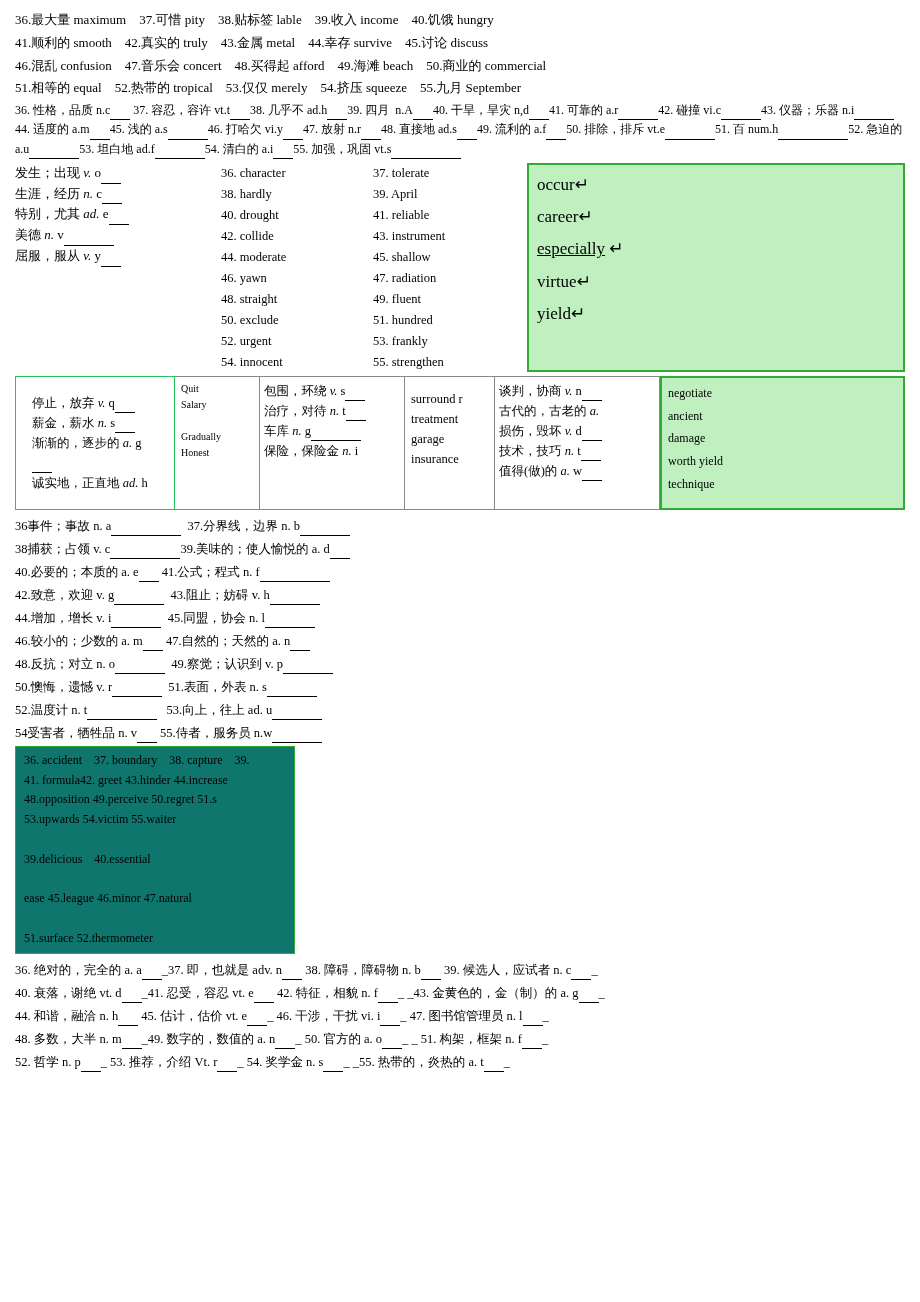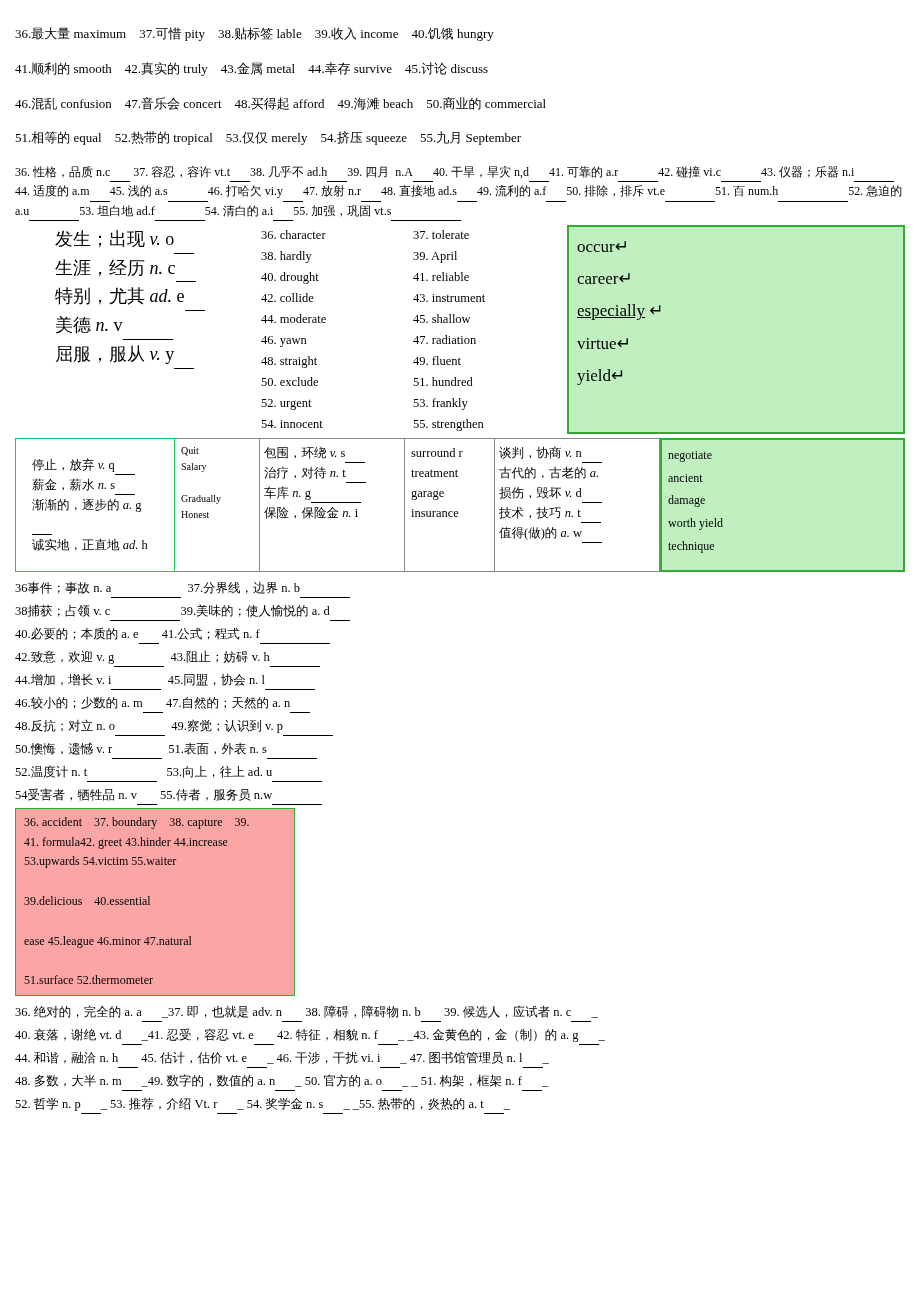--- a/index.html
+++ b/index.html
@@ -5,21 +5,21 @@
     * { margin: 0; padding: 0; box-sizing: border-box; }
     body {
       font-family: "SimSun", "宋体", serif;
       font-size: 13px;
       background: #fff;
       color: #000;
       width: 920px;
       padding: 10px 15px;
       line-height: 1.6;
     }
-    .line { margin-bottom: 2px; margin-top: 14px; }
+    .line { margin-bottom: 2px; }
     .blank { display: inline-block; border-bottom: 1px solid #000; min-width: 40px; height: 14px; vertical-align: bottom; }
     .blank-s { min-width: 20px; }
     .blank-m { min-width: 50px; }
     .blank-l { min-width: 70px; }
 
     em { font-style: italic; font-weight: normal; }
 
     
     .bottom-line { font-size: 12.5px; margin-bottom: 3px; }
   </style>
@@ -41,21 +41,21 @@
 <div class="line">
   <span>51.相等的 equal　52.热带的 tropical　53.仅仅 merely　54.挤压 squeeze　55.九月 September</span>
 </div>
 
 <div class="line" style="font-size:12px; margin-bottom:4px;">
   36. 性格，品质 n.c<span class="blank blank-s"></span>&nbsp;37. 容忍，容许 vt.t<span class="blank blank-s"></span>38. 几乎不 ad.h<span class="blank blank-s"></span>39. 四月 &nbsp;n.A<span class="blank blank-s"></span>40. 干旱，旱灾 n,d<span class="blank blank-s"></span>41. 可靠的 a.r<span class="blank"></span>42. 碰撞 vi.c<span class="blank"></span>43. 仪器；乐器 n.i<span class="blank"></span>44. 适度的 a.m<span class="blank blank-s"></span>45. 浅的 a.s<span class="blank"></span>46. 打哈欠 vi.y<span class="blank blank-s"></span>47. 放射 n.r<span class="blank blank-s"></span>48. 直接地 ad.s<span class="blank blank-s"></span>49. 流利的 a.f<span class="blank blank-s"></span>50. 排除，排斥 vt.e<span class="blank blank-m"></span>51. 百 num.h<span class="blank blank-l"></span>52. 急迫的 a.u<span class="blank blank-m"></span>53. 坦白地 ad.f<span class="blank blank-m"></span>54. 清白的 a.i<span class="blank blank-s"></span>55. 加强，巩固 vt.s<span class="blank blank-l"></span>
 </div>
 
 <div style="display:flex; margin: 4px 0; gap: 6px;">
 
-  <div style="flex: 0 0 200px; font-size: 18px; margin-left: 40px;">
+  <div style="flex: 0 0 200px; font-size: 13px;">
     <div>发生；出现 <em>v.</em> o<span class="blank blank-s"></span></div>
     <div>生涯，经历 <em>n.</em> c<span class="blank blank-s"></span></div>
     <div>特别，尤其 <em>ad.</em> e<span class="blank blank-s"></span></div>
     <div>美德 <em>n.</em> v<span class="blank blank-m"></span></div>
     <div>屈服，服从 <em>v.</em> y<span class="blank blank-s"></span></div>
   </div>
 
   <div style="flex: 0 0 300px;">
     <div style="display:grid; grid-template-columns: repeat(2,1fr); font-size:12.5px; gap:1px 4px;">
       <span>36. character</span>
@@ -107,21 +107,21 @@
     <div>Honest</div>
   </div>
 
   <div style="flex:0 0 145px; border:1px solid #888; border-left:none; padding:4px; font-size:12.5px;">
     <div>包围，环绕 <em>v.</em> s<span class="blank blank-s"></span></div>
     <div>治疗，对待 <em>n.</em> t<span class="blank blank-s"></span></div>
     <div>车库 <em>n.</em> g<span class="blank blank-m"></span></div>
     <div>保险，保险金 <em>n.</em> i</div>
   </div>
 
-  <div style="flex:0 0 90px; border:1px solid #888; border-left:none; padding:4px 6px; font-size:12.5px; background:#fff;">
+  <div style="flex:0 0 90px; border:1px solid #888; border-left:none; padding:12px 6px; font-size:12.5px; background:#fff;">
     <div>surround r</div>
     <div>treatment</div>
     <div>garage</div>
     <div>insurance</div>
   </div>
 
   <div style="flex:0 0 165px; border:1px solid #888; border-left:none; padding:4px; font-size:12.5px;">
     <div>谈判，协商 <em>v.</em> n<span class="blank blank-s"></span></div>
     <div>古代的，古老的 <em>a.</em></div>
     <div>损伤，毁坏 <em>v.</em> d<span class="blank blank-s"></span></div>
@@ -146,23 +146,24 @@
     <div class="bottom-line">40.必要的；本质的 a. e<span class="blank blank-s"></span>&nbsp;41.公式；程式 n. f<span class="blank blank-l"></span></div>
     <div class="bottom-line">42.致意，欢迎 v. g<span class="blank blank-m"></span>&nbsp;&nbsp;43.阻止；妨碍 v. h<span class="blank blank-m"></span></div>
     <div class="bottom-line">44.增加，增长 v. i<span class="blank blank-m"></span>&nbsp;&nbsp;45.同盟，协会 n. l<span class="blank blank-m"></span></div>
     <div class="bottom-line">46.较小的；少数的 a. m<span class="blank blank-s"></span>&nbsp;47.自然的；天然的 a. n<span class="blank blank-s"></span></div>
     <div class="bottom-line">48.反抗；对立 n. o<span class="blank blank-m"></span>&nbsp;&nbsp;49.察觉；认识到 v. p<span class="blank blank-m"></span></div>
     <div class="bottom-line">50.懊悔，遗憾 v. r<span class="blank blank-m"></span>&nbsp;&nbsp;51.表面，外表 n. s<span class="blank blank-m"></span></div>
     <div class="bottom-line">52.温度计 n. t<span class="blank blank-l"></span>&nbsp;&nbsp;&nbsp;53.向上，往上 ad. u<span class="blank blank-m"></span></div>
     <div class="bottom-line">54受害者，牺牲品 n. v<span class="blank blank-s"></span>&nbsp;55.侍者，服务员 n.w<span class="blank blank-m"></span></div>
   </div>
 
-  <div style="width:280px; background:#fca5a5; border:1px solid #3a3; padding:4px 8px; font-size:12px; line-height:1.65;">
+  <div style="width:280px; background:#0f766e; border:1px solid #3a3; padding:4px 8px; font-size:12px; line-height:1.65;">
     <div>36. accident　37. boundary　38. capture　39.</div>
     <div>41. formula42. greet 43.hinder 44.increase</div>
+    <div>48.opposition 49.perceive 50.regret 51.s</div>
     <div>53.upwards 54.victim 55.waiter</div>
     <div>&nbsp;</div>
     <div>39.delicious　40.essential</div>
     <div>&nbsp;</div>
     <div>ease 45.league 46.minor 47.natural</div>
     <div>&nbsp;</div>
     <div>51.surface 52.thermometer</div>
   </div>
 </div>
 

